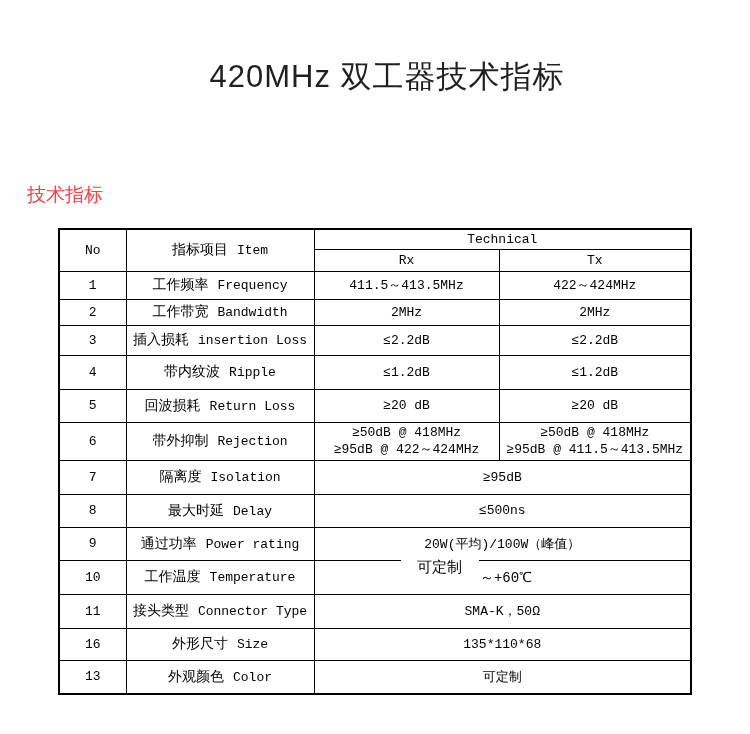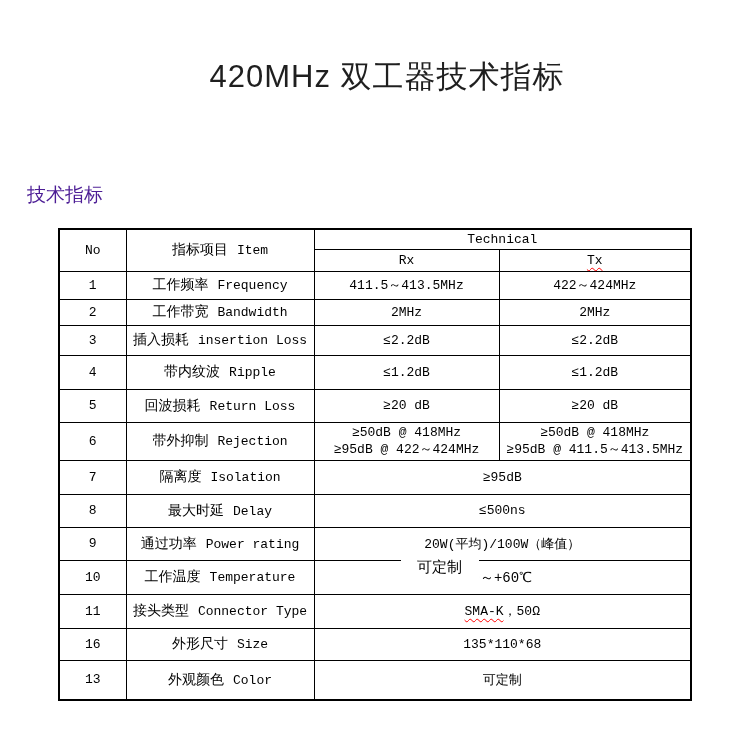--- a/index.html
+++ b/index.html
@@ -3,39 +3,39 @@
 <meta charset="utf-8">
 <style>
   html,body{margin:0;padding:0;background:#fff;}
   #page{position:relative;width:750px;height:734px;background:#ffffff;overflow:hidden;
         font-family:"Liberation Sans","DejaVu Sans",sans-serif;color:#1c1c1c;}
 
   .title{position:absolute;top:56px;left:12px;width:750px;text-align:center;
          font-size:31px;font-weight:500;letter-spacing:1px;color:#1f1f1f;}
   .subtitle{position:absolute;top:109px;left:0;width:750px;text-align:center;
             font-size:24px;font-weight:400;letter-spacing:1px;color:#2d2d2d;}
-  .section-label{position:absolute;top:182px;left:27px;font-size:19px;color:#4c1d95;}
+  .section-label{position:absolute;top:182px;left:27px;font-size:19px;color:#ef4444;}
 
   table.spec{position:absolute;top:228px;left:58px;width:632px;
              border-collapse:collapse;table-layout:fixed;
              border:2px solid #000;}
   table.spec td{border:1px solid #000;text-align:center;vertical-align:middle;
                 padding:0;font-size:13px;color:#000;
                 font-family:"Liberation Mono","DejaVu Sans Mono",monospace;}
   td.item-cell{text-align:left;padding-left:11px;}
   .cn{font-size:14px;}
   .en{font-size:13px;margin-left:9px;text-align:right;}
 
   tr.h1{height:20px;padding-left:42px;} tr.h2{height:22px;}
   tr.r1{height:28px;} tr.r2{height:26px;} tr.r3{height:30px;}
   tr.r4{height:34px;} tr.r5{height:33px;} tr.r6{height:38px;}
   tr.r7{height:34px;} tr.r8{height:33px;} tr.r9{height:33px;}
-  tr.r10{height:34px;} tr.r11{height:34px;margin-left:24px;} tr.r12{height:32px;} tr.r13{height:40px;border-radius:16px;}
+  tr.r10{height:34px;} tr.r11{height:34px;margin-left:24px;} tr.r12{height:32px;} tr.r13{height:34px;border-radius:16px;}
 
-  .wavy{text-decoration:underline;text-decoration-style:wavy;
+  .wavy{text-decoration-style:wavy;
         text-decoration-color:#ff0000;text-decoration-thickness:1px;
         text-underline-offset:3px;}
   .two-line div{line-height:17px;}
 
   td.temp-cell{position:relative;}
   .temp-fragment{position:absolute;left:157px;top:8px;font-size:14px;z-index:1;}
   .temp-overlay{position:absolute;left:86px;top:-8px;width:78px;height:30px;
                 background:#ffffff;z-index:5;display:flex;align-items:center;
                 justify-content:center;font-size:15px;
                 font-family:"Liberation Mono","DejaVu Sans Mono",monospace;}

